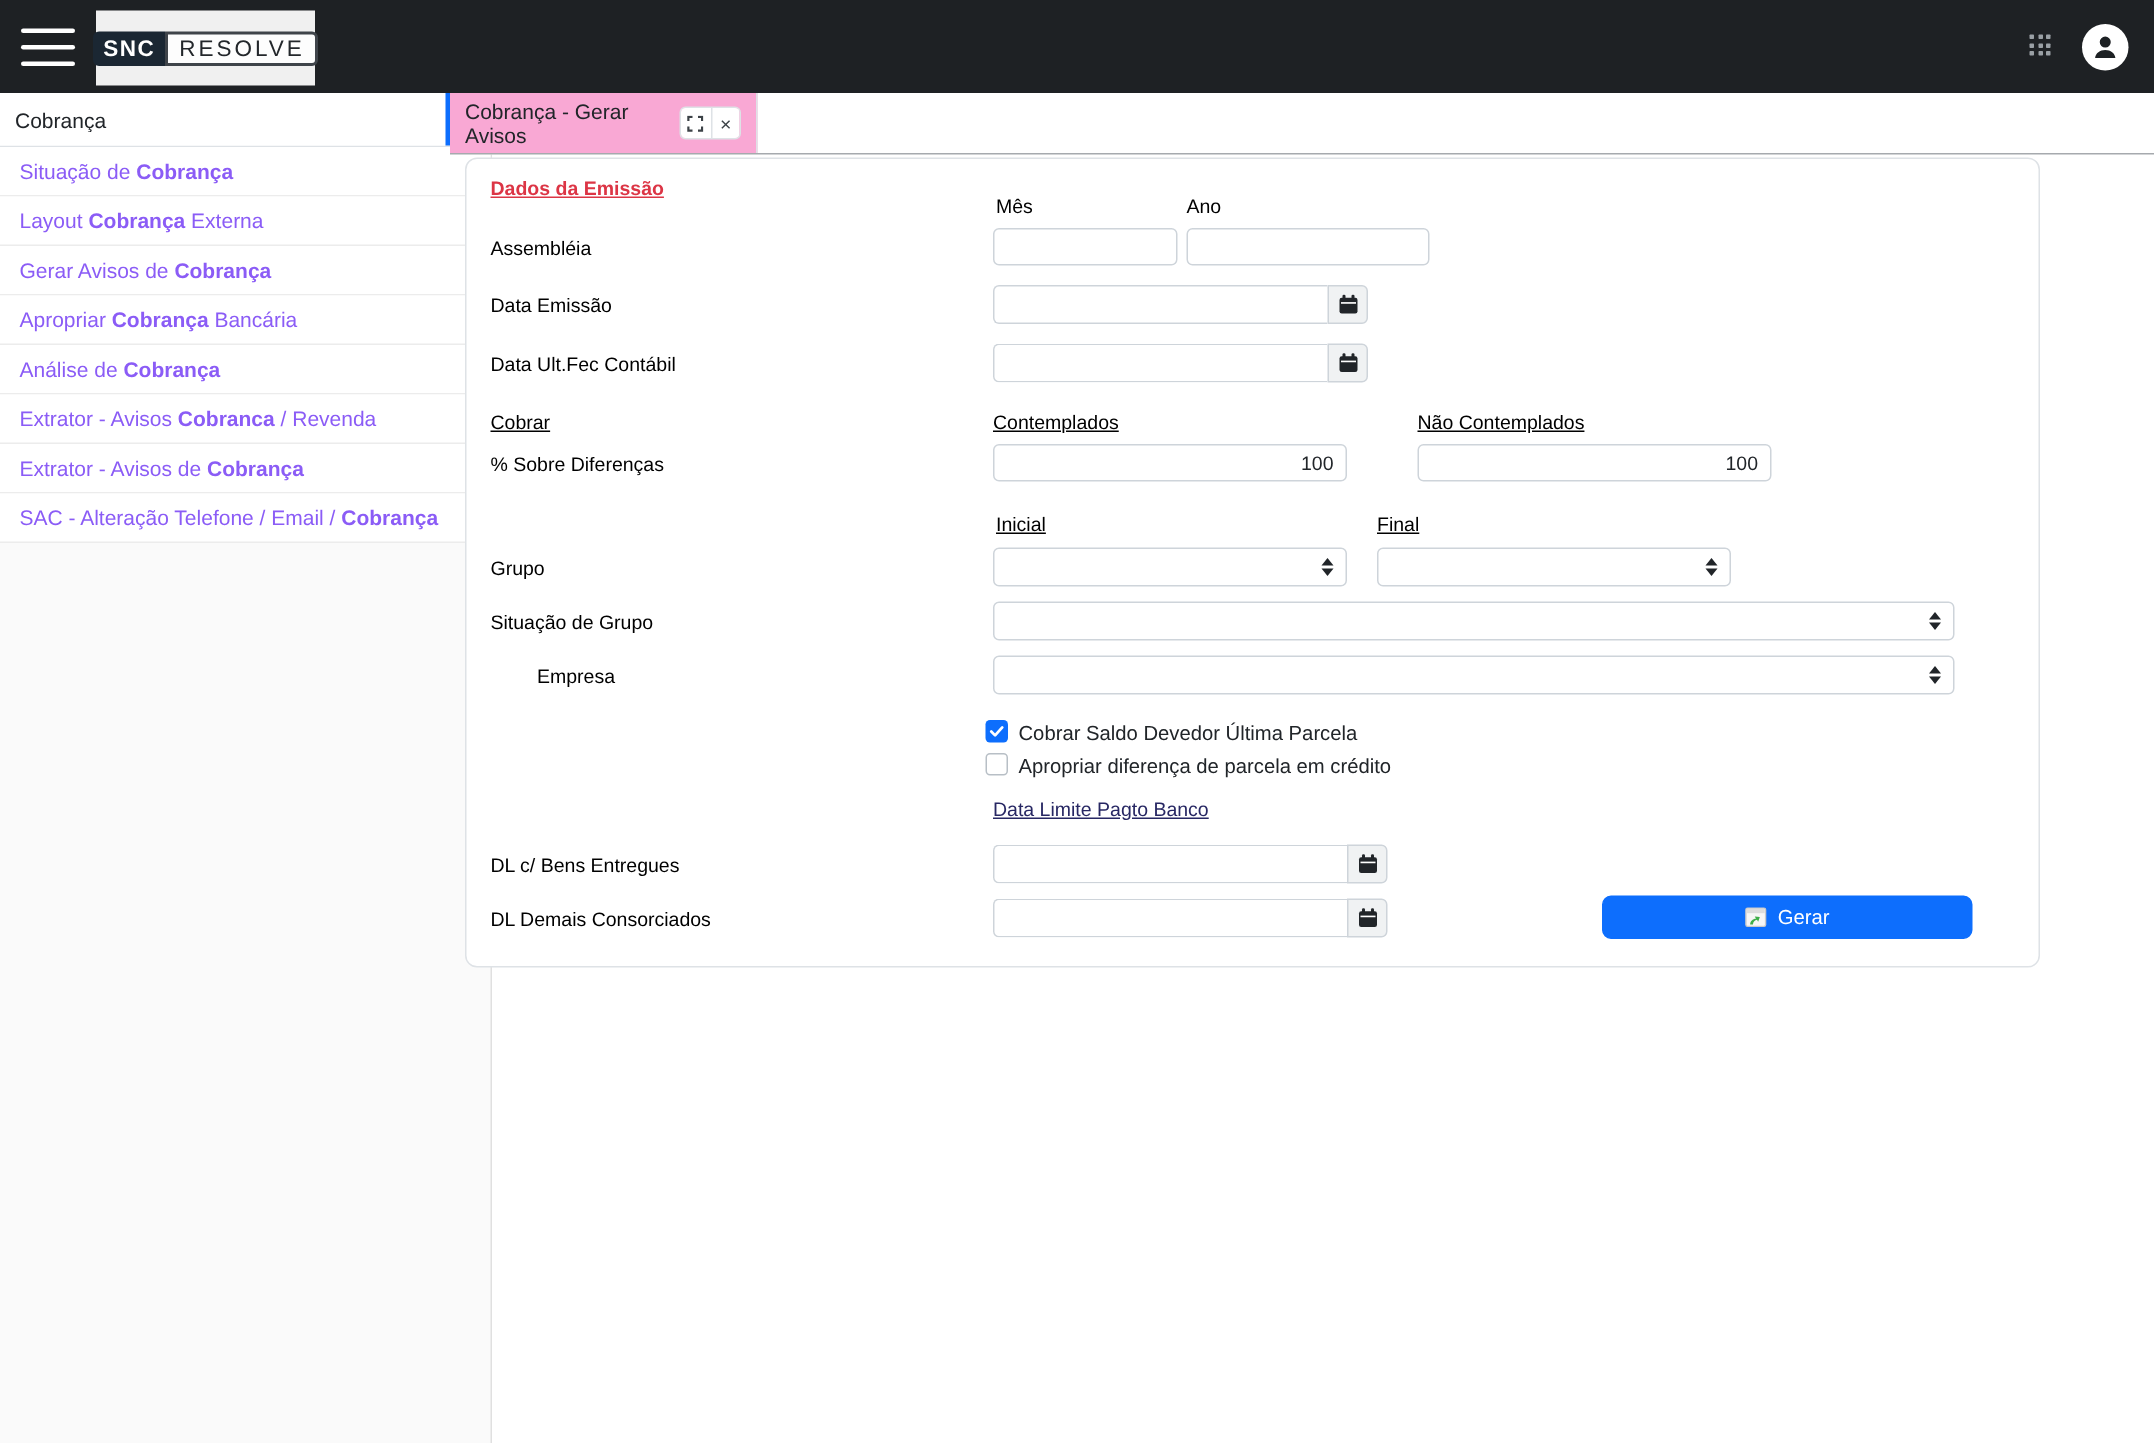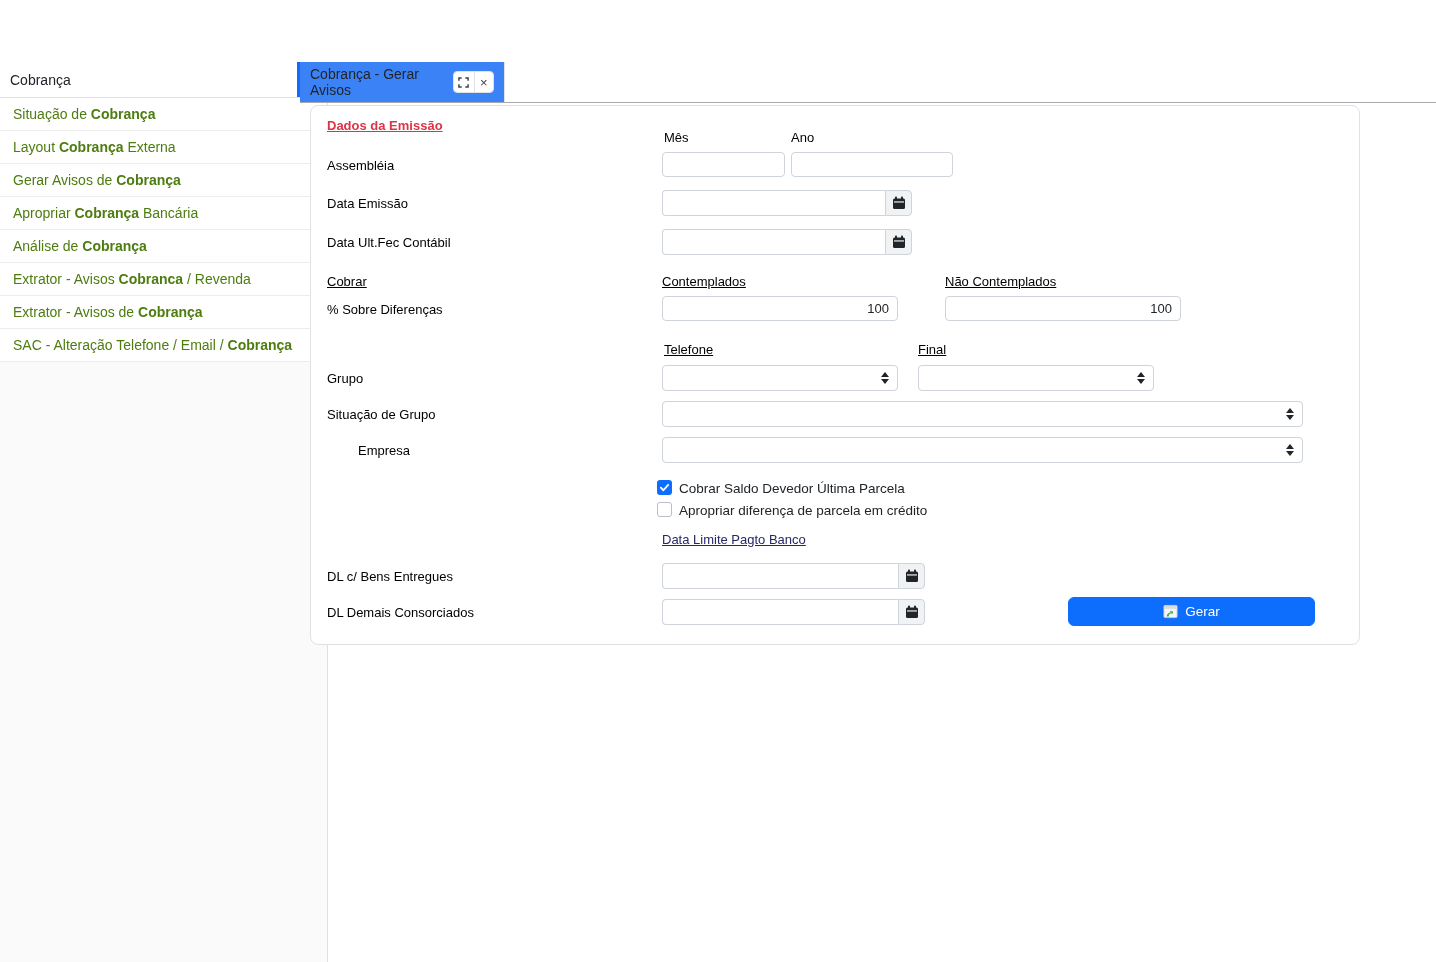--- a/index.html
+++ b/index.html
@@ -16,26 +16,26 @@
   .logo-resolve { background:#fdfdfd; color:#23272b; font-size:15px; letter-spacing:2px; padding:1px 7px; border:2px solid #3f444a; border-radius:0 4px 4px 0; display:flex; align-items:center; }
   .grid-icon { position:absolute; left:1353px; top:23px; width:17px; height:17px; display:grid; grid-template-columns:repeat(3,3px); grid-template-rows:repeat(3,3px); gap:2.5px; cursor:pointer; }
   .grid-icon i { background:#9aa0a5; border-radius:0.5px; }
   .avatar { position:absolute; left:1388px; top:16px; width:31px; height:31px; border-radius:50%; background:#fff; display:flex; align-items:center; justify-content:center; cursor:pointer; }
 
   
   .sidebar { position:absolute; left:0; top:62px; width:328px; height:900px; background:#fafafa; border-right:1px solid #e0e0e0; }
   .search-row { height:36px; background:#fff; border-bottom:1px solid #dee2e6; display:flex; align-items:stretch; }
   .search-input { flex:1; border:none; outline:none; padding:0 10px; font-size:14px; color:#212529; font-family:inherit; background:#fff; }
   .clear-btn { width:30px; background:#0d6efd; color:#fff; border:none; font-size:13px; font-weight:bold; display:flex; align-items:center; justify-content:center; cursor:pointer; }
-  .menu-item { height:33px; background:#fff; border-bottom:1px solid #ececec; display:flex; align-items:center; padding:0 13px; font-size:14px; color:#4d7c0f; white-space:pre; cursor:pointer; }
+  .menu-item { height:33px; background:#fff; border-bottom:1px solid #ececec; display:flex; align-items:center; padding:0 13px; font-size:14px; color:#8b5cf6; white-space:pre; cursor:pointer; }
   .menu-item b { font-weight:700; }
 
   
   .tabbar { position:absolute; left:300px; top:62px; width:1136px; height:41px; background:#fff; border-bottom:1px solid #a6aaae; }
-  .tab { position:absolute; left:0; top:0; width:205px; height:40px; border-right:1px solid #dee2e6; display:flex; align-items:center; padding:0 10px; background:#3b82f6; cursor:pointer; }
+  .tab { position:absolute; left:0; top:0; width:205px; height:40px; border-right:1px solid #dee2e6; display:flex; align-items:center; padding:0 10px; background:#f9a8d4; cursor:pointer; }
   .tab-title { font-size:14px; color:#212529; margin-right:8px; }
   .tab-btns { display:flex; border:1px solid #dee2e6; border-radius:4px; overflow:hidden; }
   .tab-btn { width:22px; height:20px; background:#fff; border:none; display:flex; align-items:center; justify-content:center; cursor:pointer; color:#3c4247; font-size:13px; line-height:1; }
   .tab-btn + .tab-btn { border-left:1px solid #dee2e6; }
 
   
   .panel { position:absolute; left:310px; top:105px; width:1050px; height:540px; background:#fff; border:1px solid #dee2e6; border-radius:8px; }
   .lbl { position:absolute; font-size:13px; color:#000000; white-space:nowrap; }
   .ulbl { text-decoration:underline; }
   .section-title { position:absolute; left:16px; top:12px; font-size:13px; font-weight:700; color:#dc3545; text-decoration:underline; cursor:pointer; white-space:nowrap; }
@@ -58,20 +58,49 @@
   .cb.off { background:#fff; border:1px solid #b8bfc6; }
   .cb-label { position:absolute; font-size:13.5px; color:#212529; cursor:pointer; white-space:nowrap; }
 
   .gerar-btn { position:absolute; left:757px; top:491px; width:247px; height:29px; background:#0d6efd; border:1px solid #0d6efd; border-radius:6px; color:#fff; font-size:13.5px; font-family:inherit; display:flex; align-items:center; justify-content:center; gap:7px; cursor:pointer; }
 </style>
 </head>
 <body>
 
 <div class="page">
 
+  <div class="topbar">
+    <div class="hamburger">
+      <span></span>
+        <span></span>
+        <span></span>
+    </div>
+    <div class="logo-block">
+      <div class="logo-pill">
+        <span class="logo-snc">SNC</span>
+        <span class="logo-resolve">RESOLVE</span>
+      </div>
+    </div>
+    <div class="grid-icon">
+      <i></i>
+        <i></i>
+        <i></i>
+        <i></i>
+        <i></i>
+        <i></i>
+        <i></i>
+        <i></i>
+        <i></i>
+    </div>
+    <div class="avatar">
+      <svg width="19" height="19" viewBox="0 0 16 16">
+        <path fill="#1d2124" d="M8 8.2a3.1 3.1 0 1 0 0-6.2 3.1 3.1 0 0 0 0 6.2zM2.3 14c.3-2.6 2.7-4.4 5.7-4.4s5.4 1.8 5.7 4.4H2.3z"></path>
+      </svg>
+    </div>
+  </div>
 
   <div class="sidebar">
     <div class="search-row">
       <input class="search-input" type="text" value="Cobrança" style="">
       <button class="clear-btn">
           <span>✕</span>
         </button>
     </div>
     <div class="menu-item">
       <span>Situação de </span><b>Cobrança</b><span></span>
@@ -156,21 +185,21 @@
     </span>
 
     <span class="lbl ulbl" style="left:16px; top:168px;">Cobrar</span>
     <span class="lbl ulbl" style="left:351px; top:168px;">Contemplados</span>
     <span class="lbl ulbl" style="left:634px; top:168px;">Não Contemplados</span>
 
     <span class="lbl" style="left:16px; top:196px;">% Sobre Diferenças</span>
     <input class="tin num" style="left: 351px; top: 190px; width: 236px; height: 25px;" value="100">
     <input class="tin num" style="left: 634px; top: 190px; width: 236px; height: 25px;" value="100">
 
-    <span class="lbl ulbl" style="left:353px; top:236px;">Telefone</span>
+    <span class="lbl ulbl" style="left:353px; top:236px;">Inicial</span>
     <span class="lbl ulbl" style="left:607px; top:236px;">Final</span>
 
     <span class="lbl" style="left:16px; top:265px;text-align:right;">Grupo</span>
     <div class="sel" style="left:351px; top:259px; width:236px; height:26px;">
         <span class="updown"></span>
       </div>
     <div class="sel" style="left:607px; top:259px; width:236px; height:26px;">
         <span class="updown"></span>
       </div>
 

